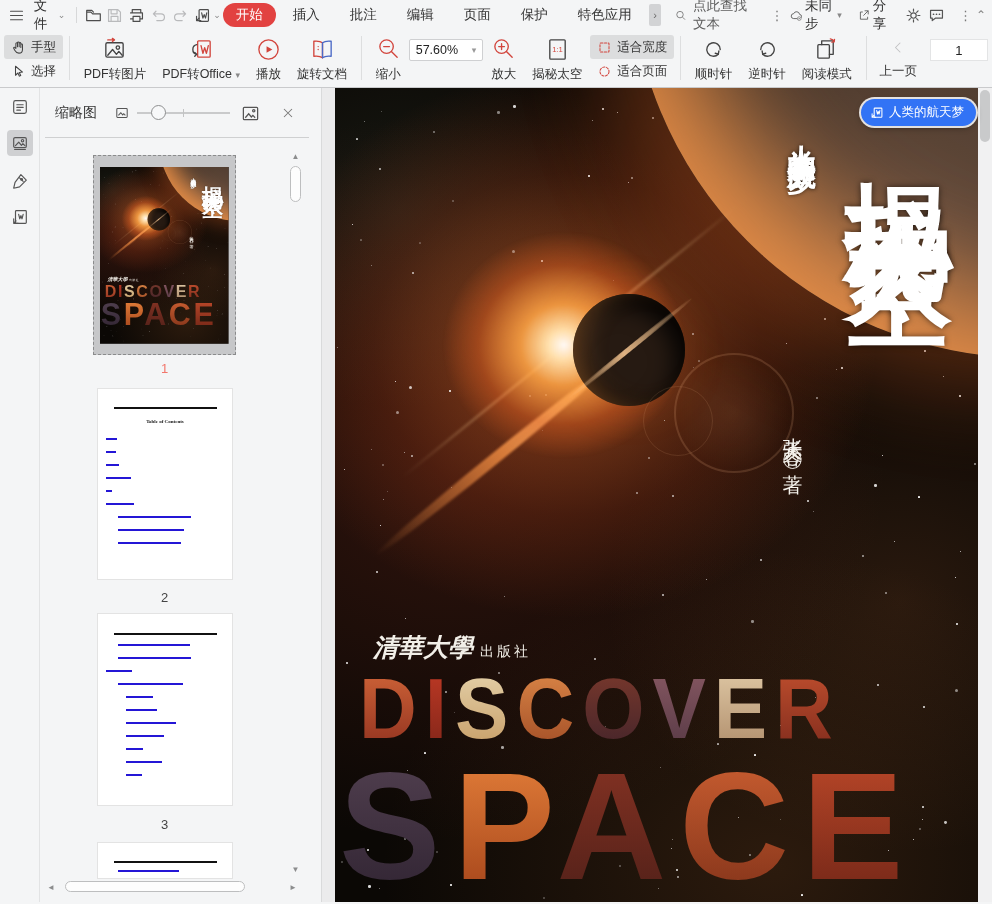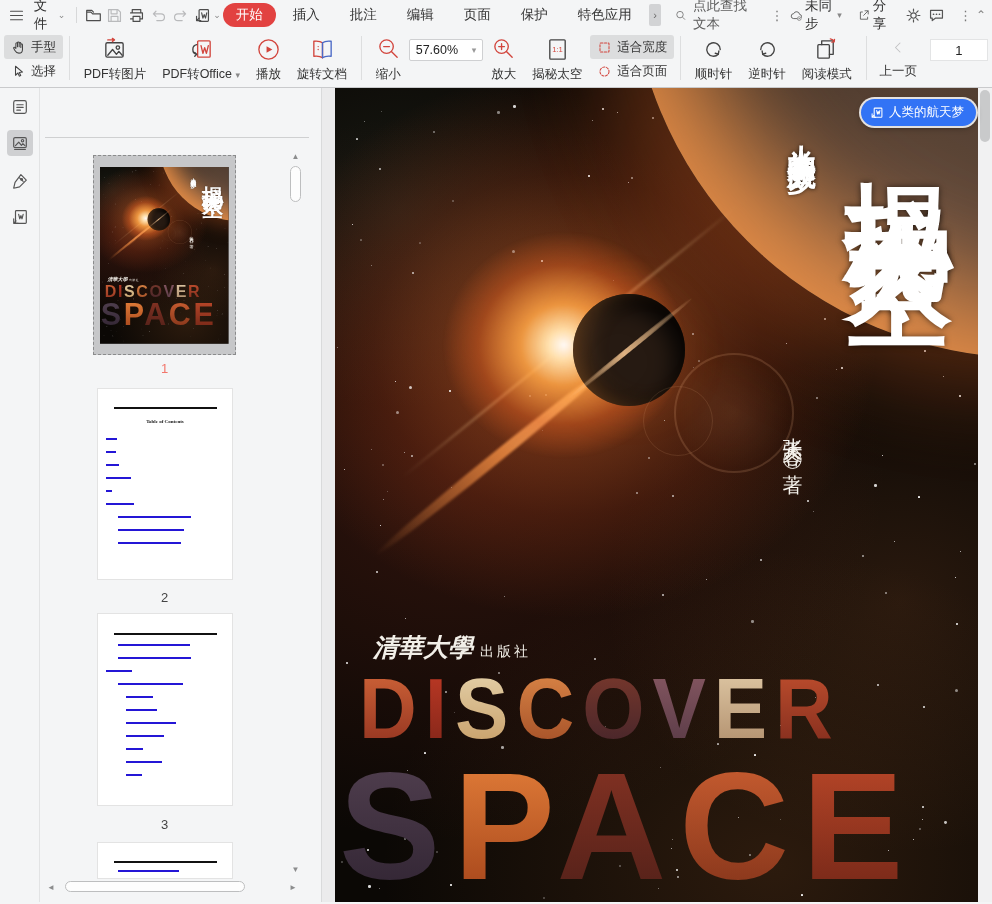--- a/index.html
+++ b/index.html
@@ -425,20 +425,44 @@
       </div>
     <div class="strip-ic" style="top:116px">
       <svg viewBox="0 0 20 20">
           <rect x="5" y="3" width="12" height="14" rx="1"></rect>
           <path d="M8.5 7l1.3 5 1.2-3.6 1.2 3.6 1.3-5M3 12v5h5M3 17l2.6-2.6"></path>
         </svg>
       </div>
   </div>
 
   <div class="thumbpanel">
+    <div class="tp-header">
+      <span class="tp-title">缩略图</span>
+      <div class="tp-ic" style="left:72px">
+        <svg viewBox="0 0 20 20">
+            <rect x="3.5" y="4.5" width="13" height="11" rx="1"></rect>
+            <path d="M5.5 13l3-3.4 2.4 2.8 1.3-1.5 2 2.1"></path>
+          </svg>
+        </div>
+      <div class="slider-track"></div>
+      <div class="slider-tick"></div>
+      <div class="slider-knob"></div>
+      <div class="tp-ic" style="left:200px">
+        <svg viewBox="0 0 20 20" style="width:19px;height:19px">
+            <rect x="2.5" y="3.5" width="15" height="13" rx="1"></rect>
+            <path d="M4.5 14.5l3.6-4.2 2.8 3.4 1.6-1.8 2.4 2.6"></path>
+            <circle cx="13.4" cy="7" r="1.2"></circle>
+          </svg>
+        </div>
+      <div class="tp-ic" style="left:238px">
+        <svg viewBox="0 0 20 20" style="stroke:#777">
+            <path d="M5 5l10 10M15 5L5 15"></path>
+          </svg>
+        </div>
+    </div>
     <div class="tp-divider"></div>
 
     <div class="thumb1box">
       <div class="thumb-cover-wrap" id="minicover">
           <div class="cover" style="left: 0px; top: 0px;">
       <div class="nebula"></div>
       <div class="stars">
               <div class="star" style="left: 588px; top: 618px; width: 1.51982px; height: 1.51982px; opacity: 0.81;"></div>
               <div class="star" style="left: 98px; top: 43px; width: 1.52112px; height: 1.52112px; opacity: 0.42;"></div>
               <div class="star" style="left: 457px; top: 594px; width: 1.99703px; height: 1.99703px; opacity: 0.52;"></div>

